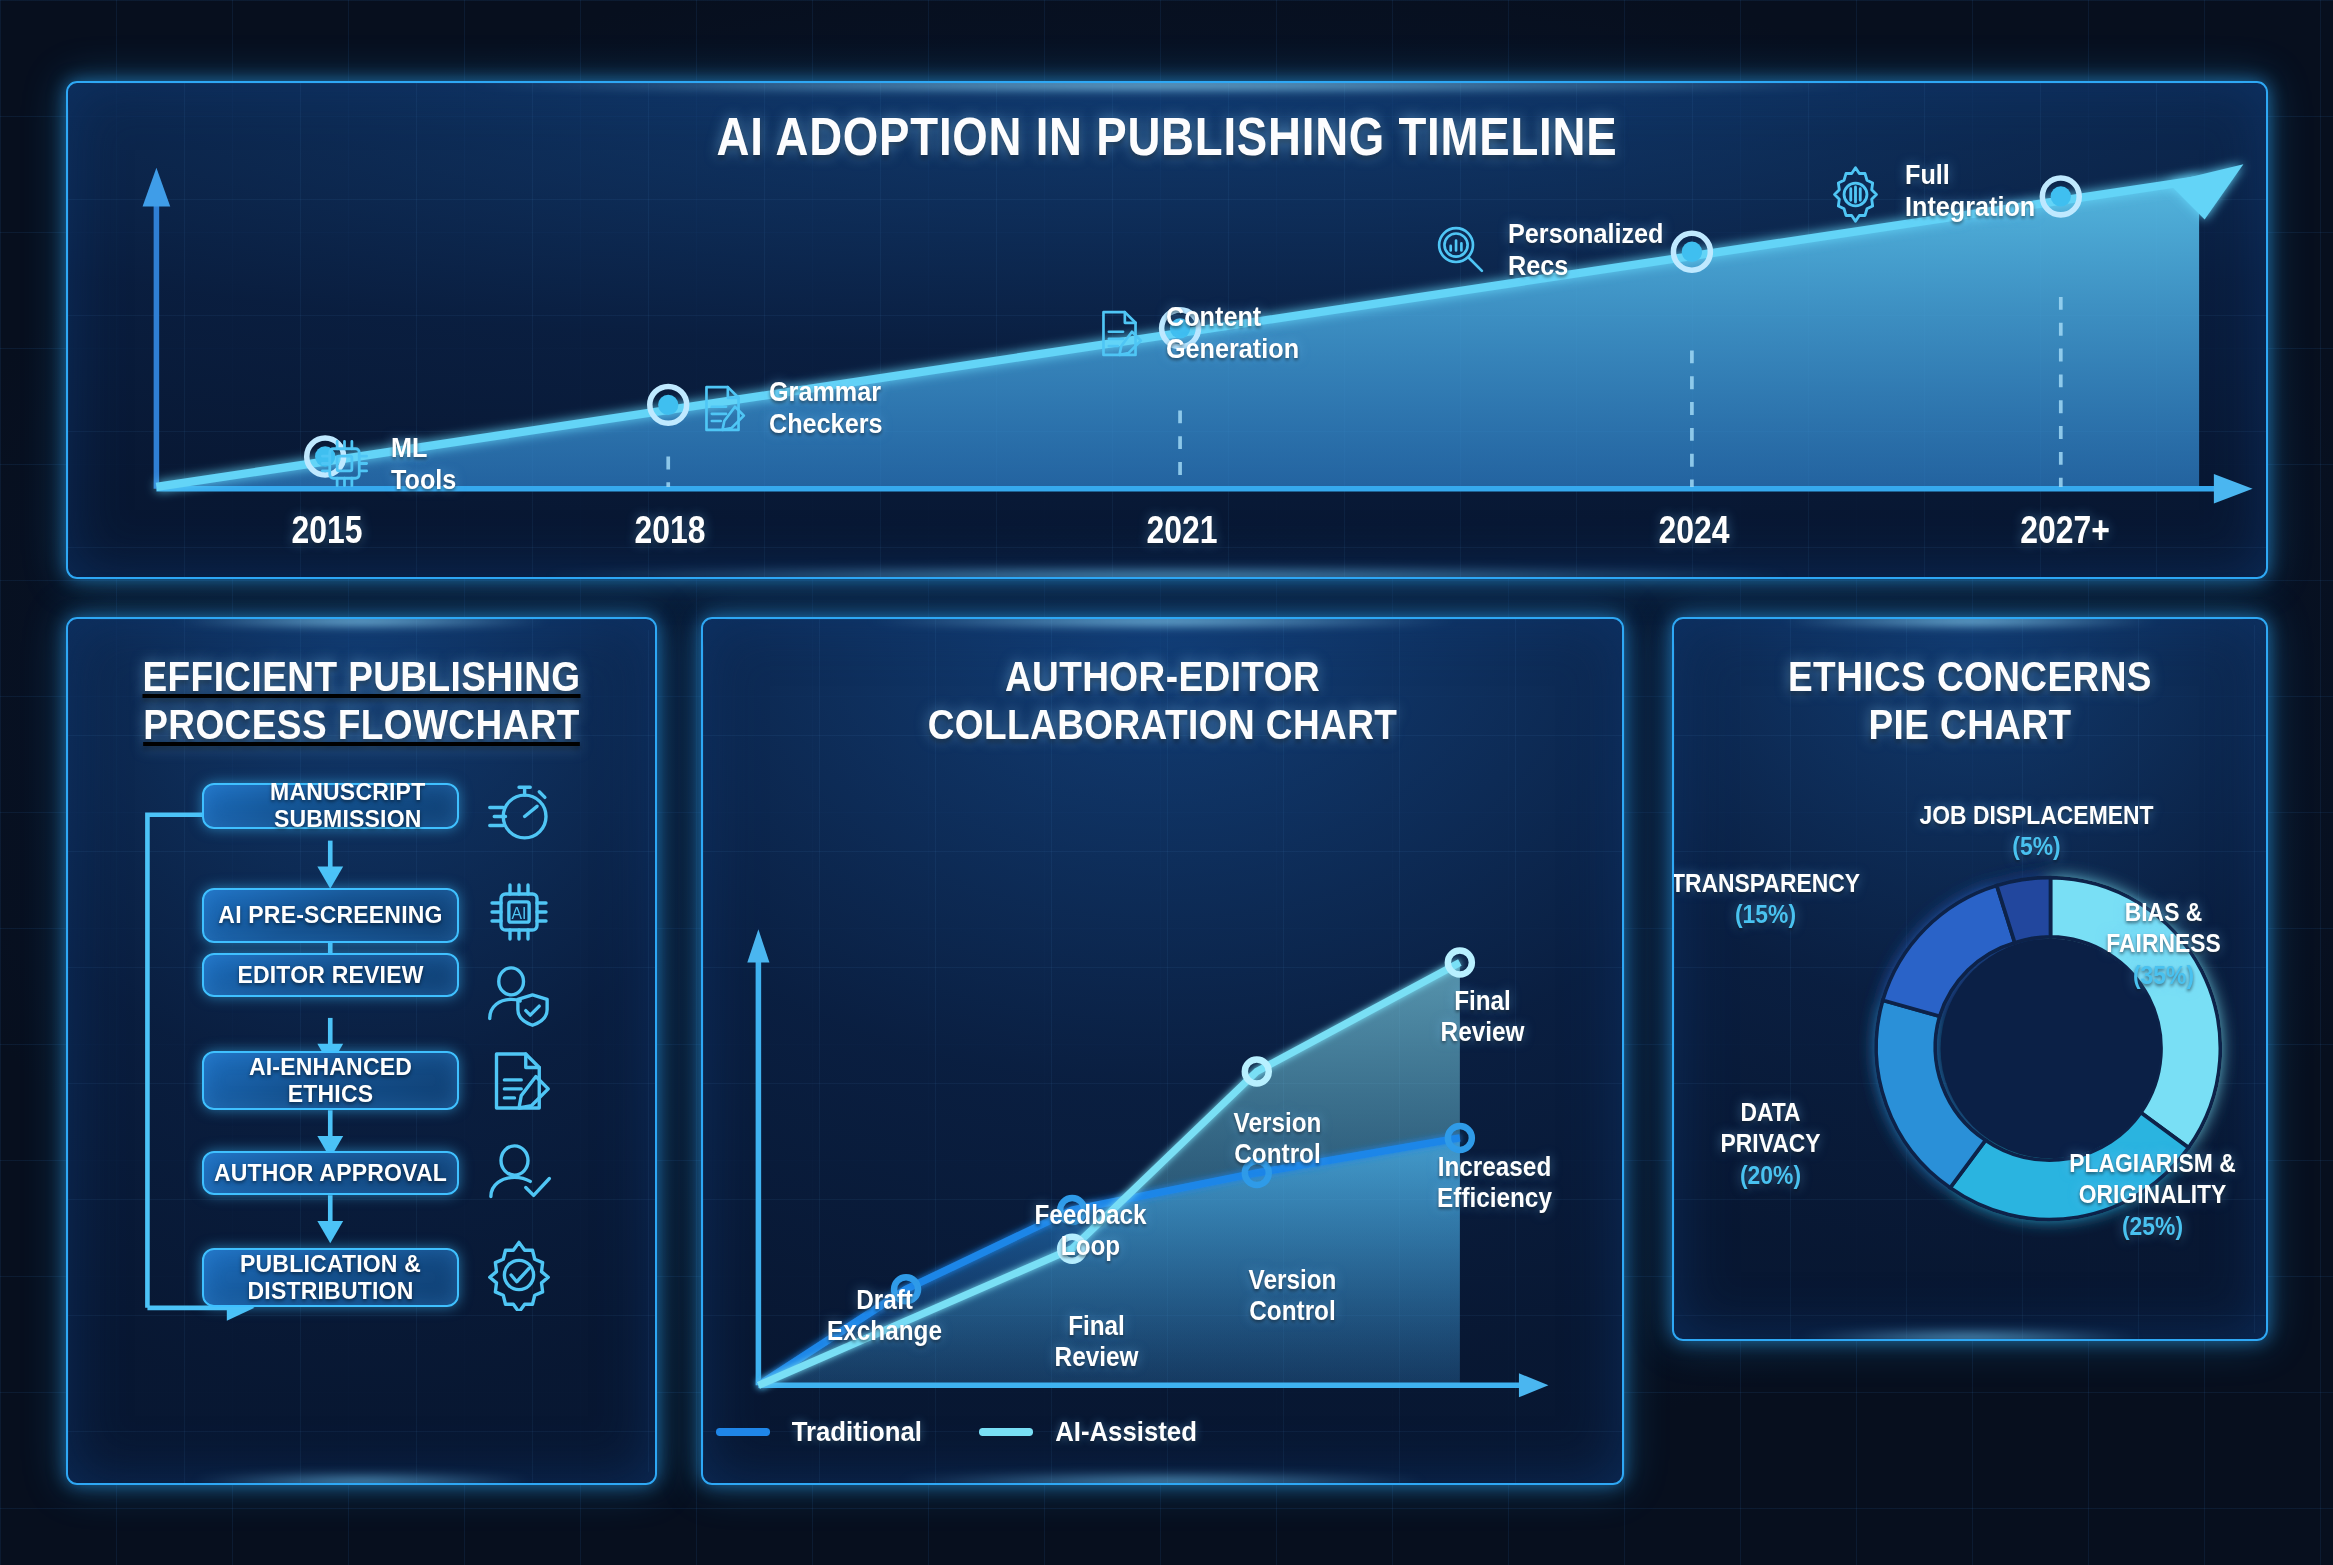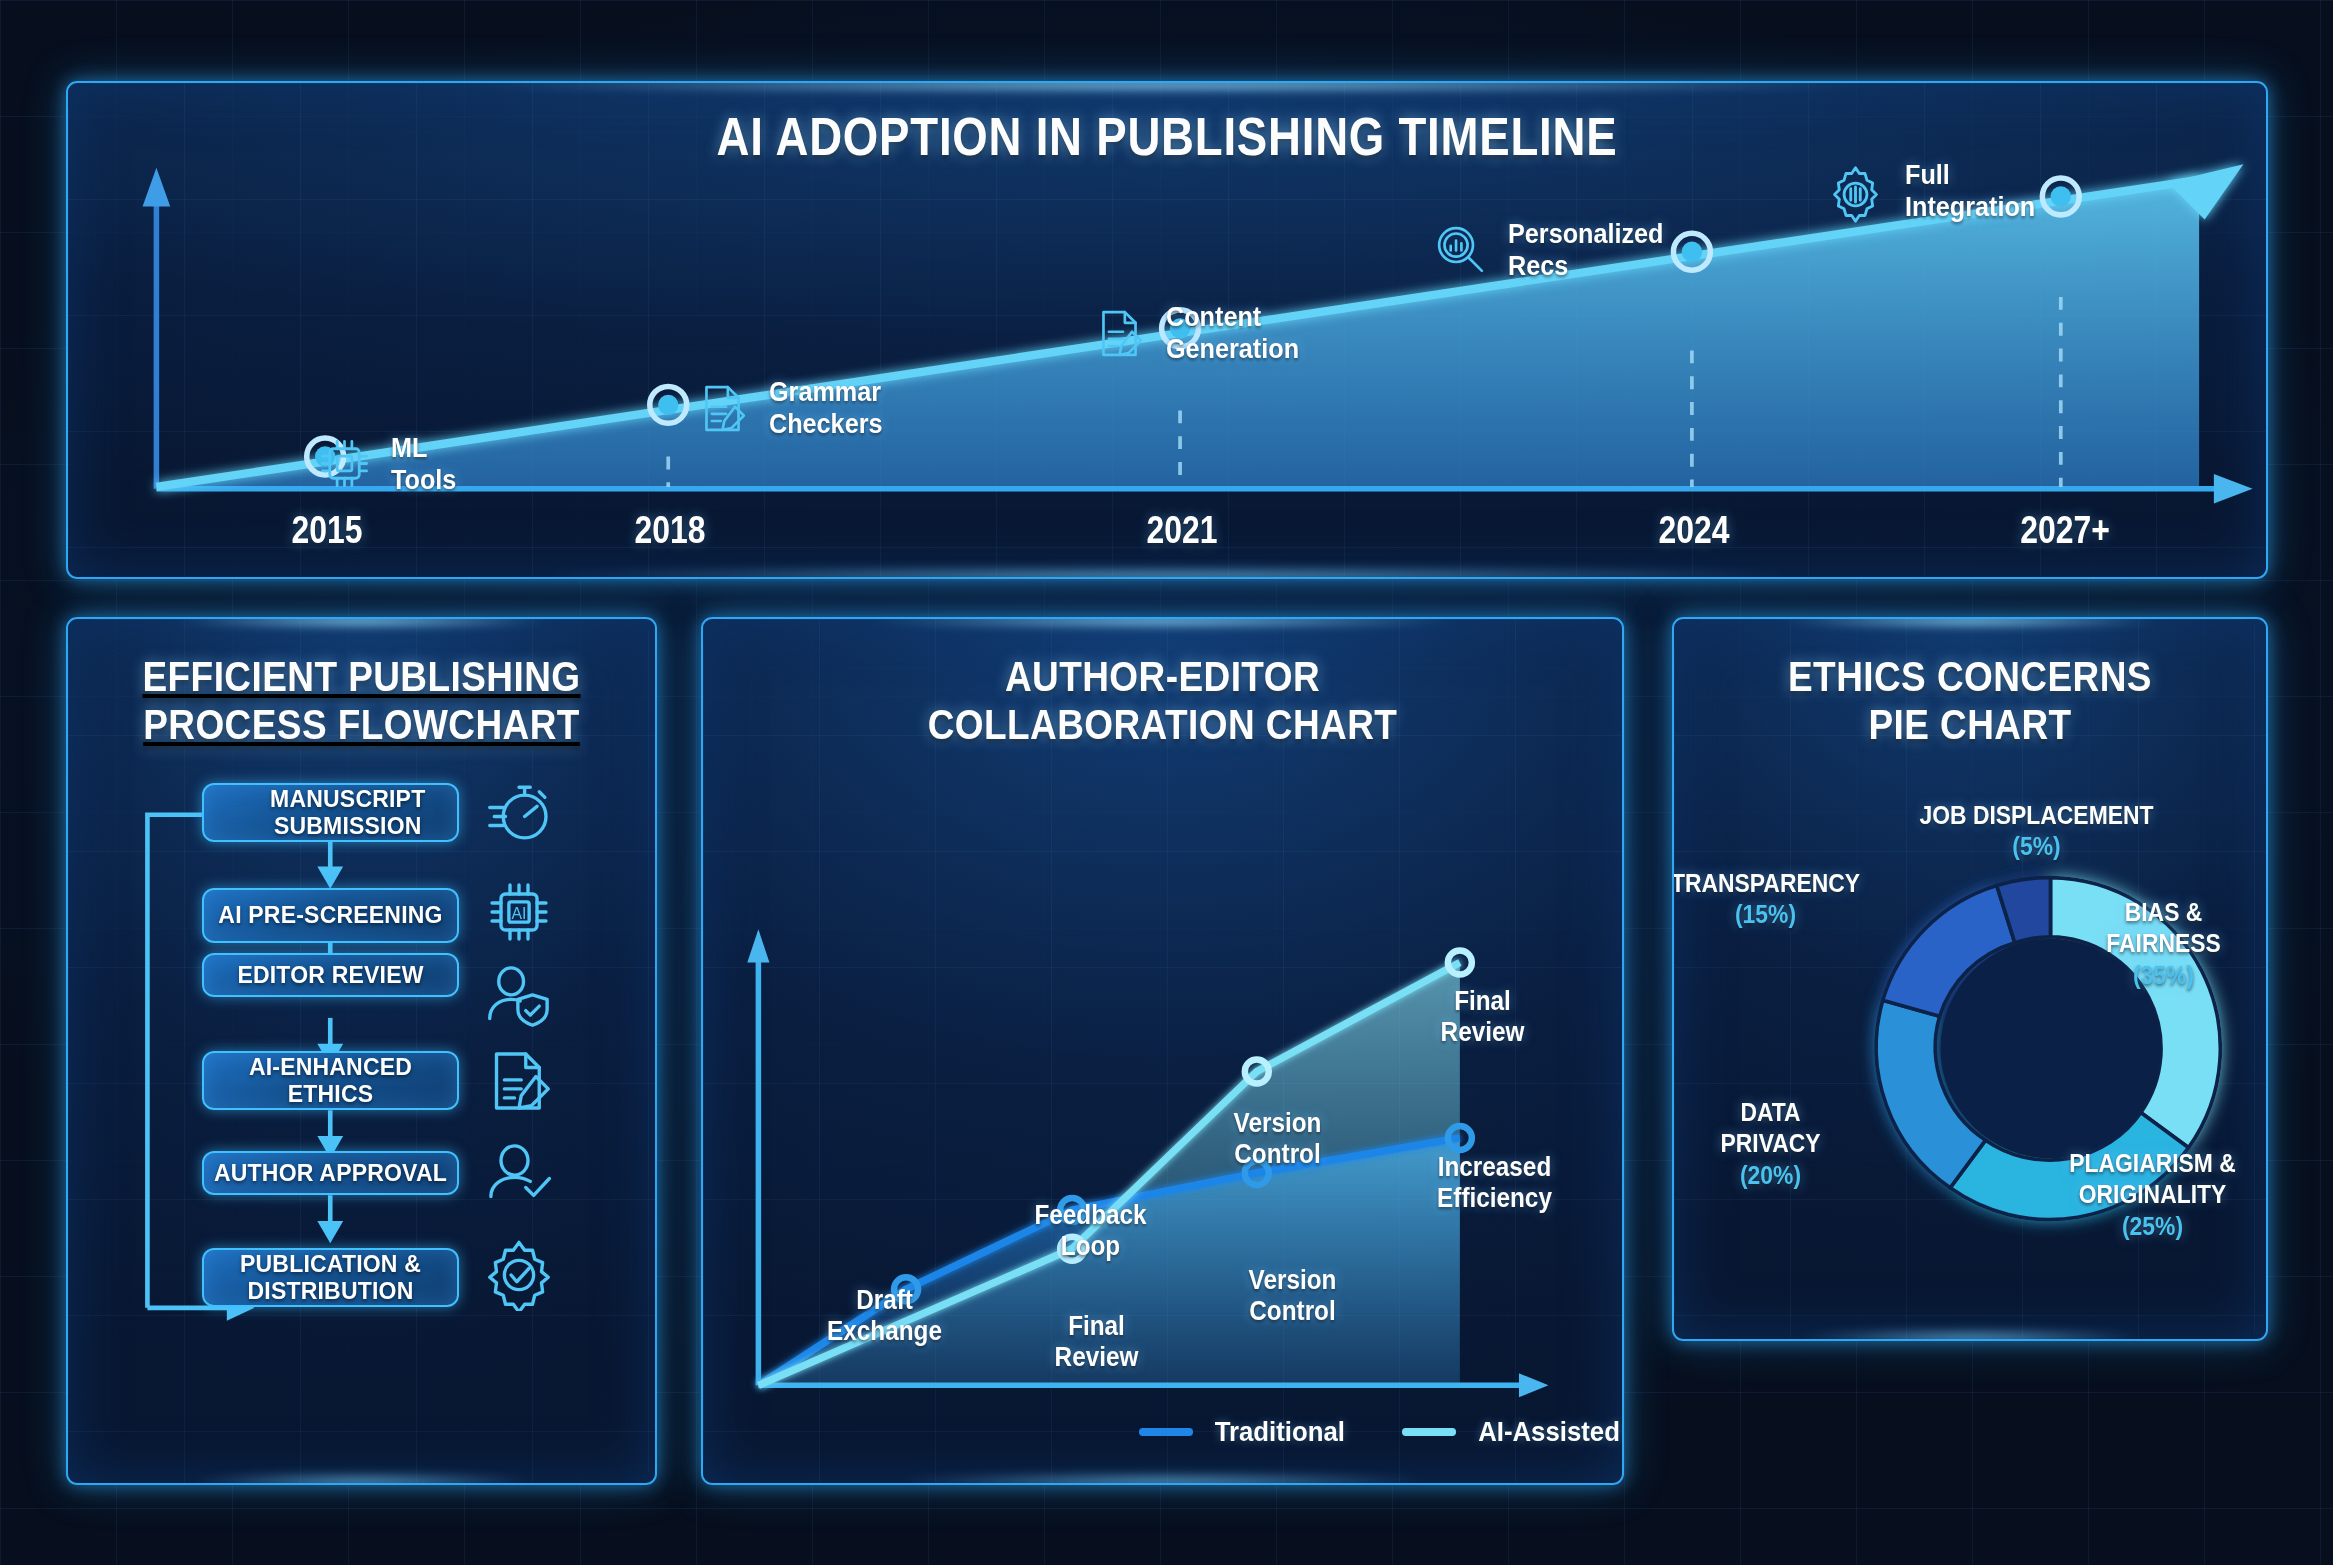--- a/index.html
+++ b/index.html
@@ -110,22 +110,22 @@
   
   #collab-svg{ position:absolute; left:0; top:0; width:923px; height:868px; z-index:2; }
   .cl-label{
     position:absolute; z-index:5; color:#ffffff; font-weight:700;
     font-size:27px; line-height:1.16; text-align:center;
     transform:scaleX(.9);
     text-shadow:0 0 11px rgba(120,200,255,.5), 0 1.8px 3.7px rgba(0,0,0,.6);
     white-space:pre-line;
   }
   .legend{
-    position:absolute; z-index:6; bottom:35px; left:4px; width:100%;
-    display:flex; justify-content:flex-end; align-items:center; gap:52px;margin-top:34px;
+    position:absolute; z-index:6; bottom:35px; left:13px; width:100%;
+    display:flex; justify-content:flex-start; align-items:center; gap:52px;margin-top:34px;
   }
   .leg-item{ display:flex; align-items:center; gap:15.7px; }
   .leg-swatch{ width:54px; height:7.4px; border-radius:3.7px; }
   .leg-text{
     color:#ffffff; font-weight:700; font-size:28px; transform:scaleX(.92);
     text-shadow:0 0 9.2px rgba(120,200,255,.45), 0 1.8px 3.7px rgba(0,0,0,.5);
   }
 
   
   #donut-wrap{ position:absolute; left:178px; top:231px; width:397px; height:397px; z-index:3; }
@@ -278,21 +278,21 @@
       <polygon points="284,392 270,368 298,368"></polygon>
       <polygon points="284,484 270,460 298,460"></polygon>
       <polygon points="284,584 270,560 298,560"></polygon>
       <polygon points="284,676 270,652 298,652"></polygon>
       <polygon points="202,212 172,198 172,226"></polygon>
       <polygon points="202,746 172,732 172,760"></polygon>
     </g>
   </svg>
 
   <div id="flow-area">
-    <div class="fbox" style="top:164px; height:59px;padding-left:40px;">MANUSCRIPT
+    <div class="fbox" style="top:164px; height:46px;padding-left:40px;">MANUSCRIPT
 SUBMISSION</div>
     <div class="fbox" style="top:269px; height:55px;">AI PRE-SCREENING</div>
     <div class="fbox" style="top:334px; height:44px;">EDITOR REVIEW</div>
     <div class="fbox" style="top:432px; height:59px;">AI-ENHANCED
 ETHICS</div>
     <div class="fbox" style="top:532px; height:44px;">AUTHOR APPROVAL</div>
     <div class="fbox" style="top:629px; height:59px;">PUBLICATION &amp;
 DISTRIBUTION</div>
 
     <span class="ficon" style="top:157px;">

